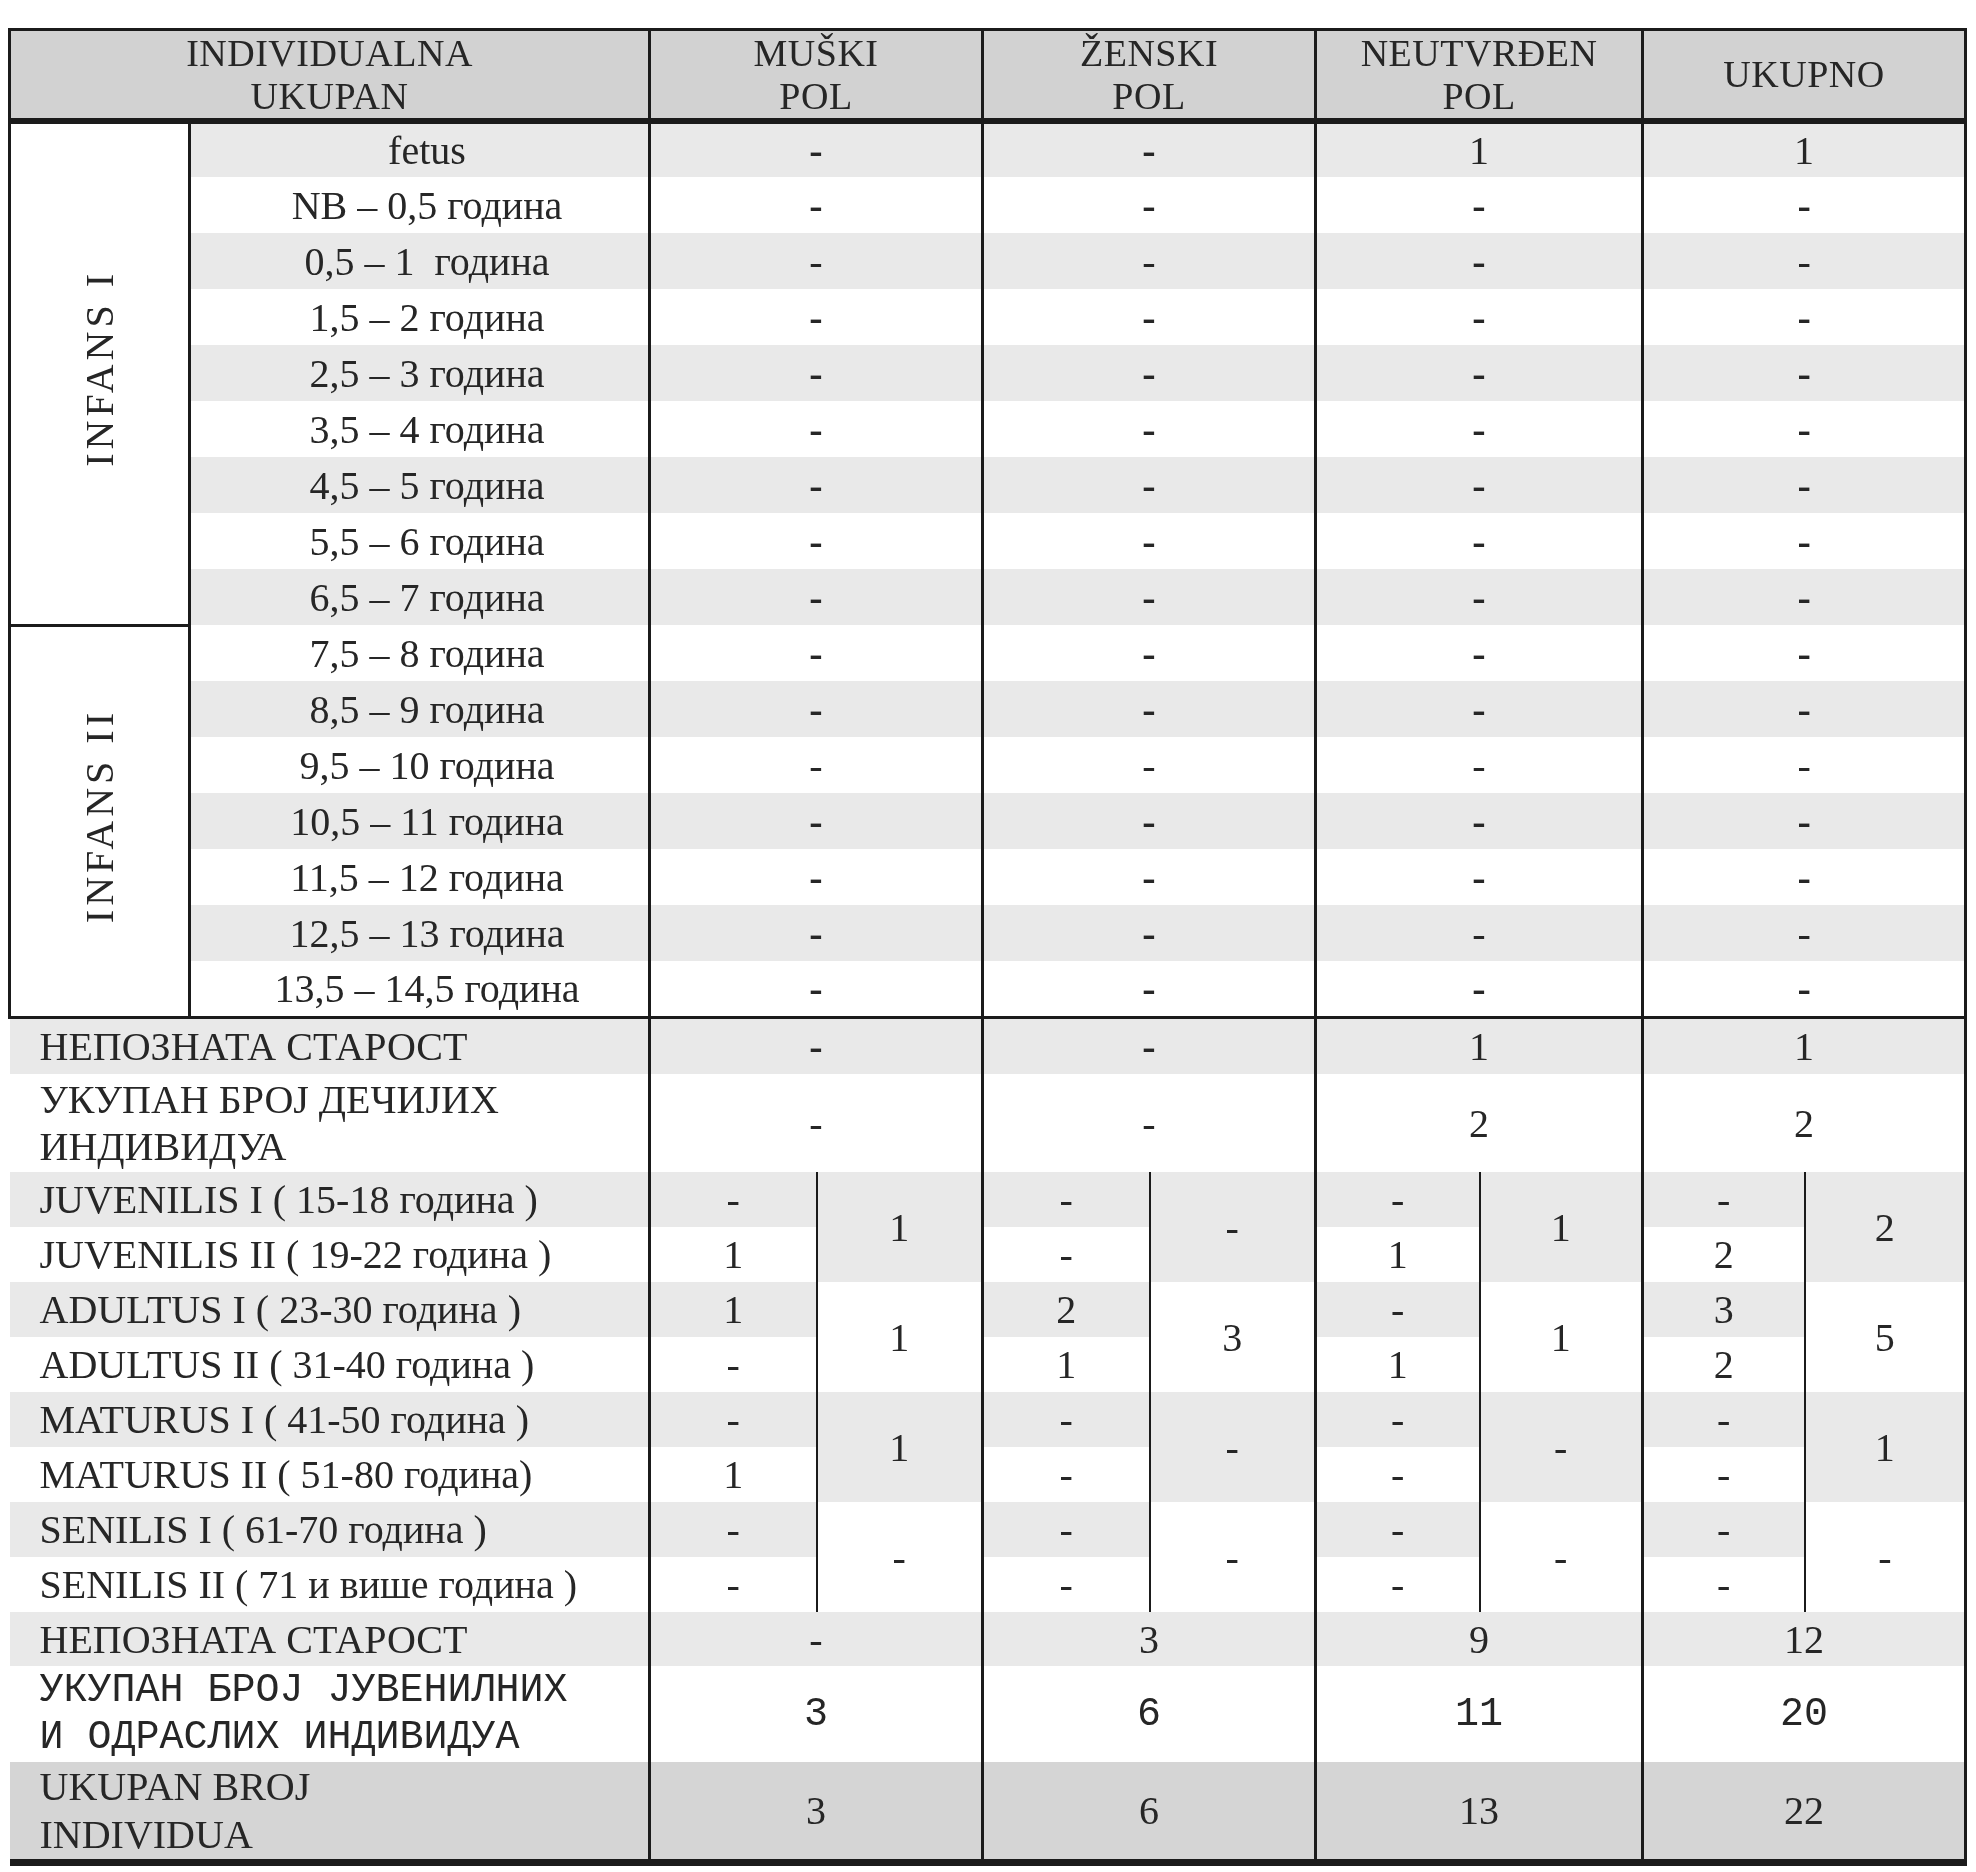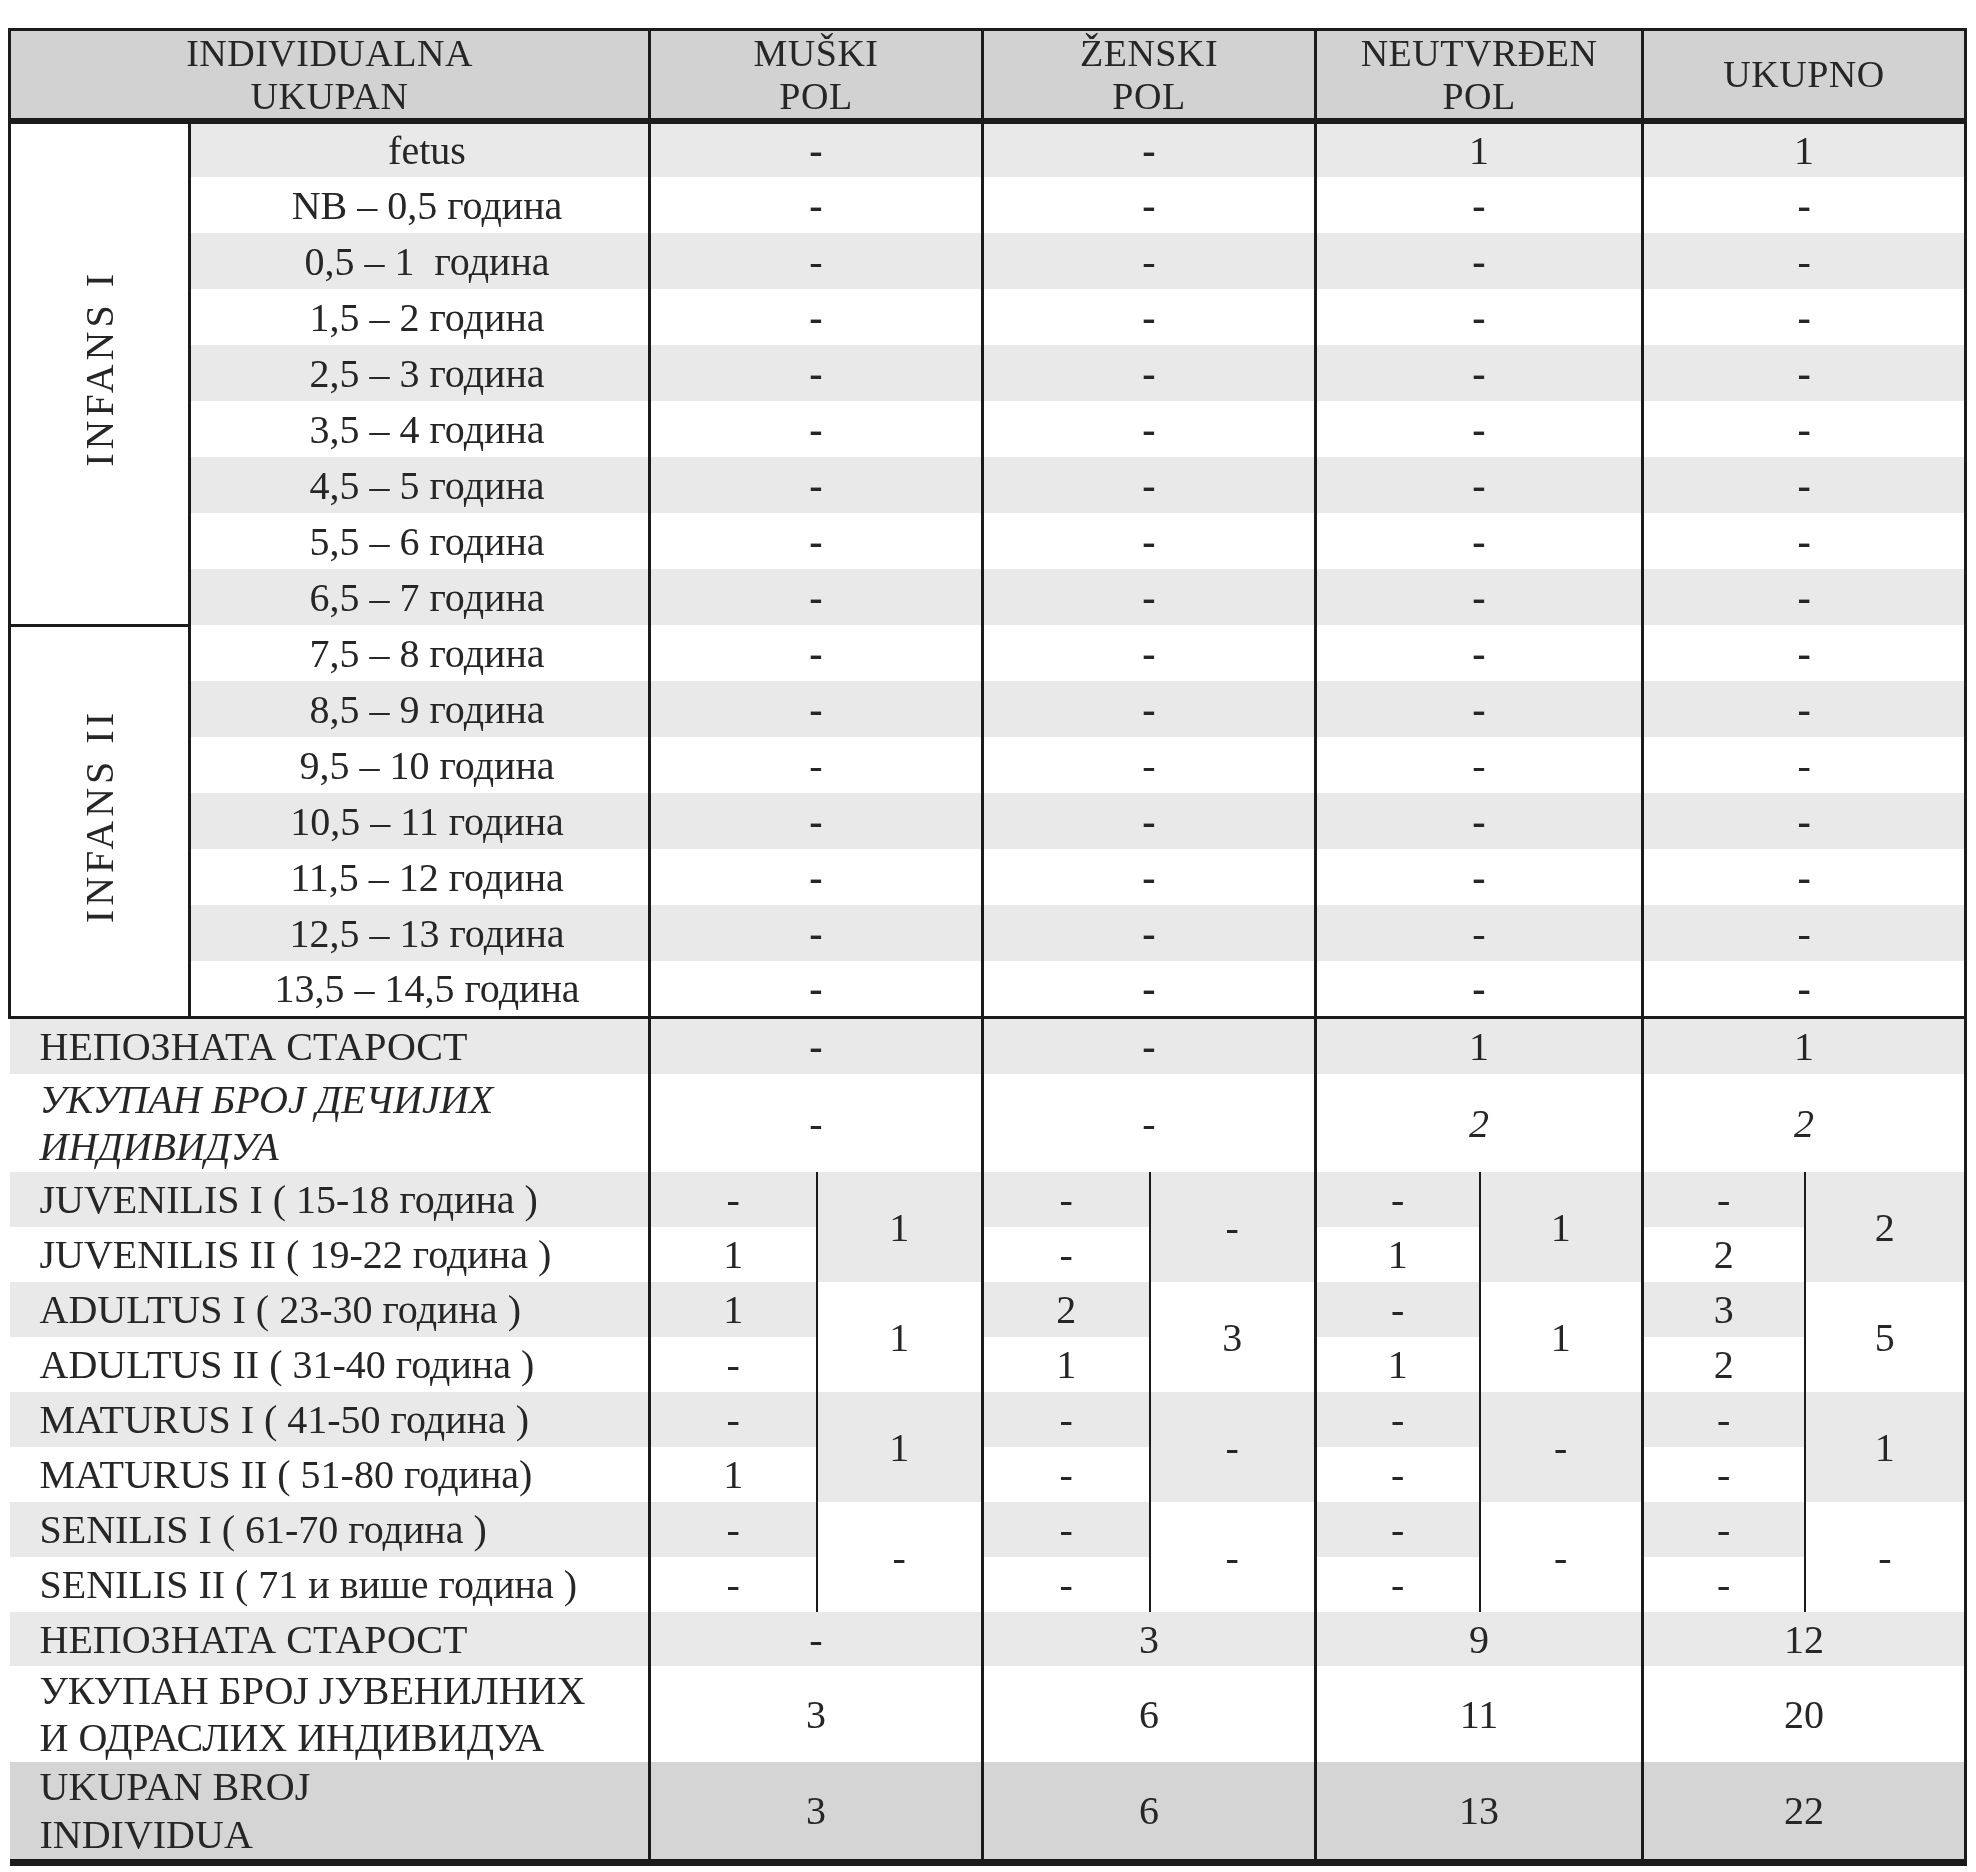--- a/index.html
+++ b/index.html
@@ -17,24 +17,24 @@
      border-top:3px solid var(--bd);border-bottom:6px solid var(--bd);}
   th.csep{border-left:3px solid var(--bd);}
   th.first{border-left:3px solid var(--bd);}
   th.rend{border-right:3px solid var(--bd);}
   
   tr.g{background:var(--stripe);}
   tr.w{background:#ffffff;}
   tr.total{background:var(--tbg);margin-top:36px;}
   tr.age{height:56px;}
   tr.r1{height:57px;}
-  tr.r2{height:98px;font-style:italic;}
+  tr.r2{height:98px;}
   tr.pair{height:55px;margin-left:44px;}
   tr.r3{height:54px;}
-  tr.r4{height:80px;}
+  tr.r4{height:80px;font-family:Liberation Mono, monospace;}
   tr.last{height:87px;}
   td{vertical-align:middle;font-size:40px;}
   td.grp{background:#ffffff;text-align:center;border-left:3px solid var(--bd);
          border-right:3px solid var(--bd);border-bottom:3px solid var(--bd);}
   td.grp .vtxt{writing-mode:vertical-rl;transform:rotate(180deg);
                letter-spacing:4px;font-size:40px;display:inline-block;}
   td.agelbl{text-align:center;padding-left:16px;white-space:pre;}
   td.lbl{text-align:left;padding-left:30px;white-space:pre-line;line-height:1.18;}
   td.val{text-align:center;}
   td.csep{border-left:3px solid var(--bd);}

